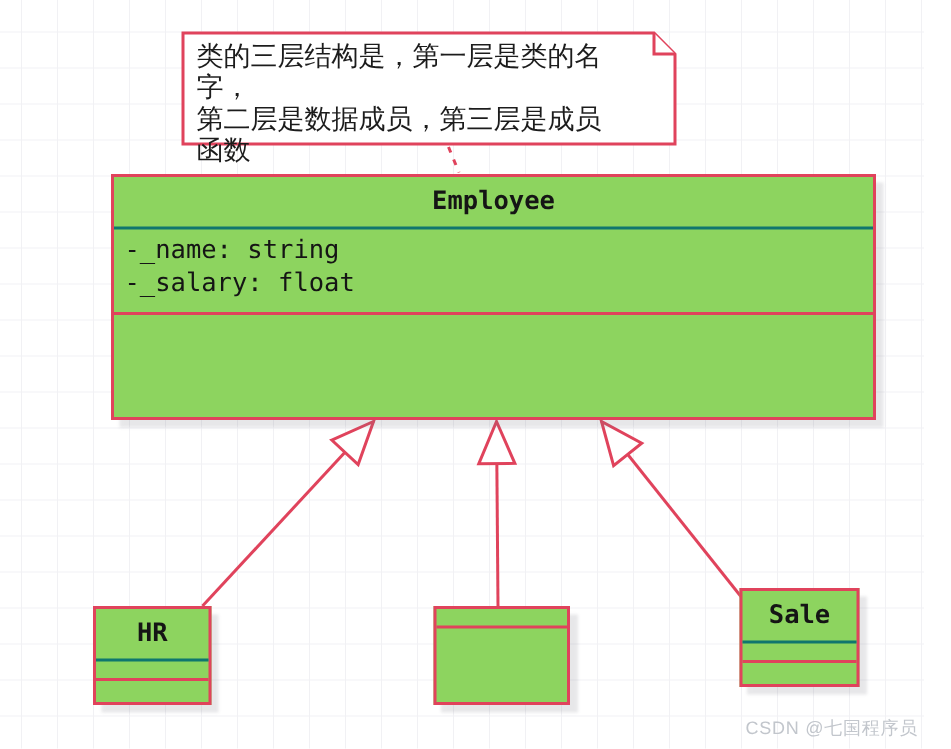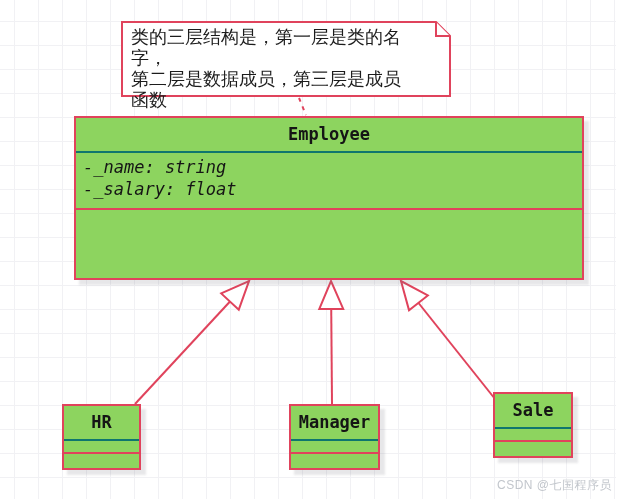--- a/index.html
+++ b/index.html
@@ -35,21 +35,21 @@
     height:33px;line-height:33px;border-bottom:2px solid #0f766e;
     text-align:center;font-weight:bold;font-size:17px;
   }
   .cls-attrs{
     height:52px;border-bottom:2px solid #e0435c;
     padding:3px 0 0 7px;font-size:17px;line-height:22px;
   }
   .cls-methods{
     flex:1;padding:2px 0 0 7px;font-size:17px;line-height:22px;
   }
-  .member-line{white-space:pre;font-style:italic;}
+  .member-line{white-space:pre;}
 
   .employee{left:74px;top:116px;width:510px;height:164px;}
 
   .small-class .cls-header{height:33px;}
   .small-class .row-a{height:11px;border-bottom:2px solid #e0435c;}
   .small-class .row-b{flex:1;}
   .hr-class{left:62px;top:404px;width:79px;height:66px;}
   .manager-class{left:289px;top:404px;width:91px;height:66px;}
   .sale-class{left:493px;top:392px;width:80px;height:66px;}
 
@@ -96,21 +96,20 @@
     </div>
   </div>
 
   <div class="uml-class small-class hr-class">
     <div class="cls-header">HR</div>
     <div class="row-a"></div>
     <div class="row-b"></div>
   </div>
 
   <div class="uml-class small-class manager-class">
-    <div class="cls-header">Manager</div>
     <div class="row-a"></div>
     <div class="row-b"></div>
   </div>
 
   <div class="uml-class small-class sale-class">
     <div class="cls-header">Sale</div>
     <div class="row-a"></div>
     <div class="row-b"></div>
   </div>
 

